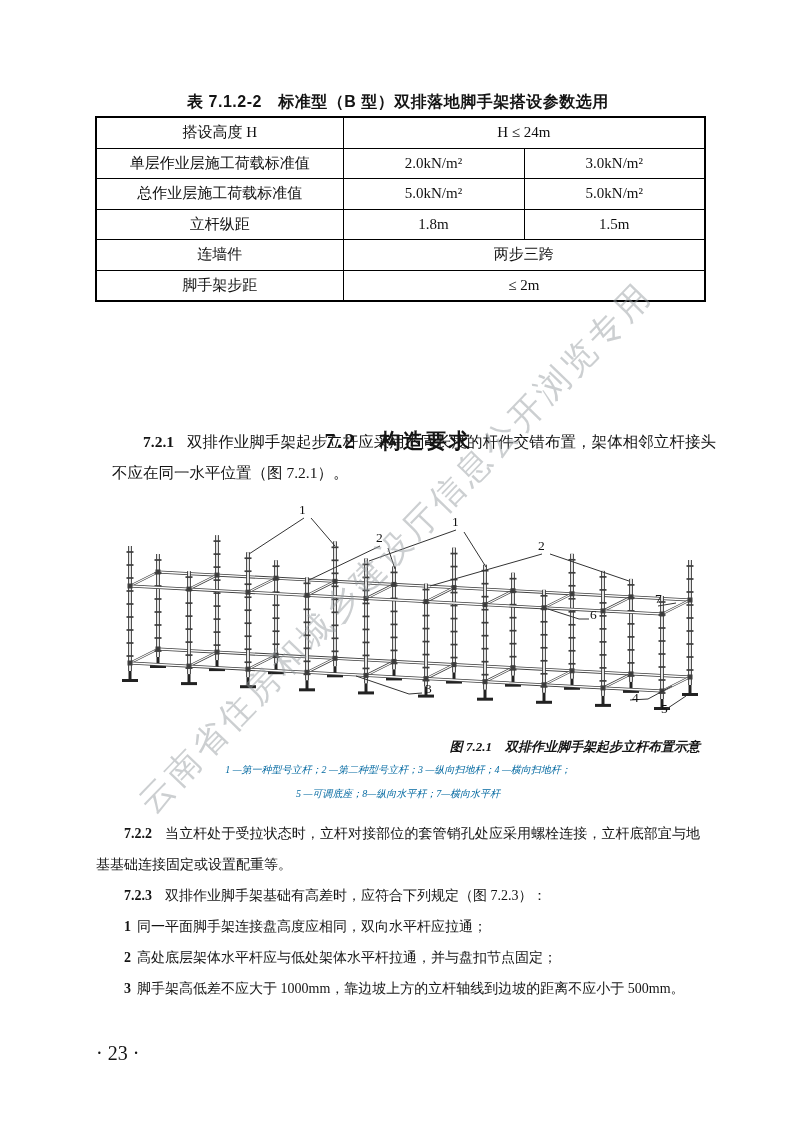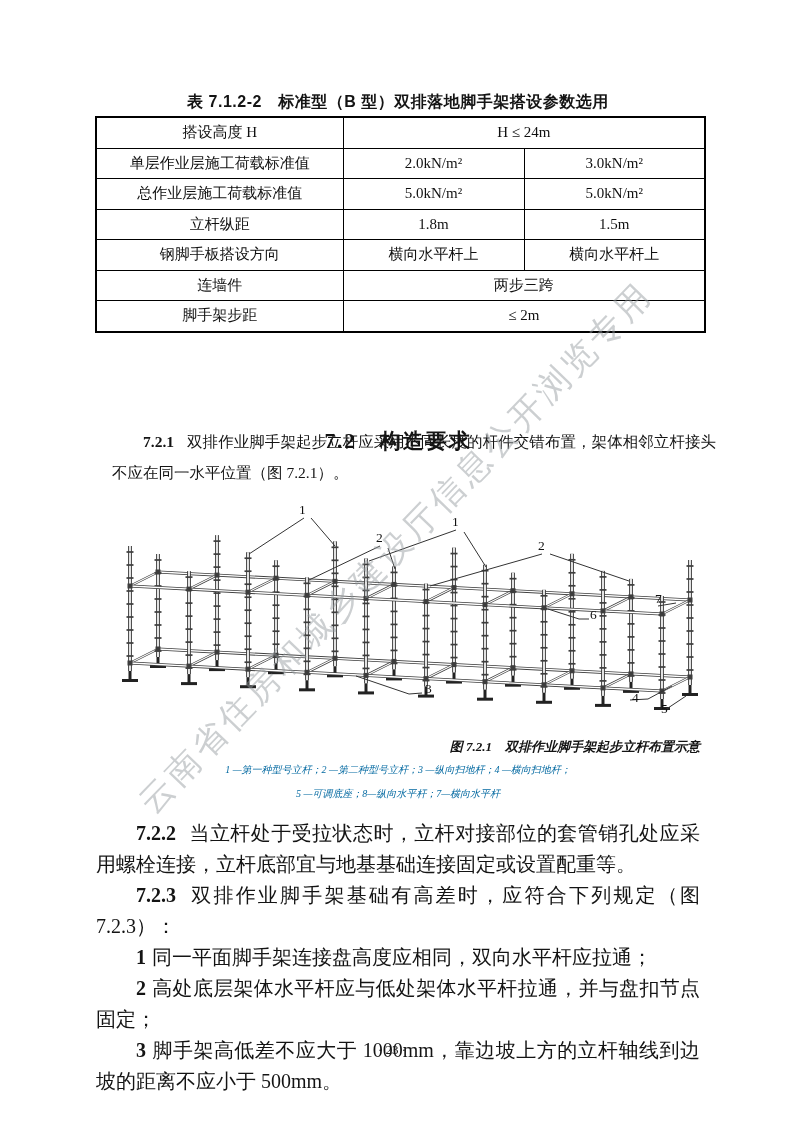--- a/index.html
+++ b/index.html
@@ -32,23 +32,23 @@
   .callout{position:absolute;font-size:13.5px;color:#111;line-height:1;}
 
   .fig-caption{position:absolute;left:96px;top:738px;width:604px;text-align:right;
      font-weight:bold;font-style:italic;font-size:13px;}
   .fig-legend{position:absolute;left:96px;width:604px;text-align:center;
      font-style:italic;font-size:10px;color:#0369a1;}
   .legend1{top:763px;}
   .legend2{top:787px;}
 
   .text-block{position:absolute;left:96px;top:818px;width:604px;}
-  .text-block p{margin:0;font-size:20px;line-height:31px;text-align:justify;}
-
-  .page-num{position:absolute;left:96px;top:1042px;width:592px;text-align:center;font-size:13px;}
+  .text-block p{margin:0;font-size:14px;line-height:31px;text-align:justify;}
+
+  .page-num{position:absolute;left:96px;top:1042px;width:592px;text-align:left;font-size:20px;}
 
   .watermark{position:absolute;left:396px;top:548px;white-space:nowrap;z-index:9;
      transform:translate(-50%,-50%) rotate(-46deg);font-size:34px;letter-spacing:4px;
      color:rgba(148,154,158,0.48);pointer-events:none;font-family:"Liberation Serif",serif;}
 </style>
 </head>
 <body>
 
 <div class="page">
 
@@ -74,25 +74,20 @@
       </tr>
       <tr>
         <td>总作业层施工荷载标准值</td>
         <td>5.0kN/m²</td>
         <td>5.0kN/m²</td>
       </tr>
       <tr>
         <td>立杆纵距</td>
         <td>1.8m</td>
         <td>1.5m</td>
-      </tr>
-      <tr>
-        <td>钢脚手板搭设方向</td>
-        <td>横向水平杆上</td>
-        <td>横向水平杆上</td>
       </tr>
       <tr>
         <td>连墙件</td>
         <td colspan="2">两步三跨</td>
       </tr>
       <tr>
         <td>脚手架步距</td>
         <td colspan="2">≤ 2m</td>
       </tr>
     </tbody>

